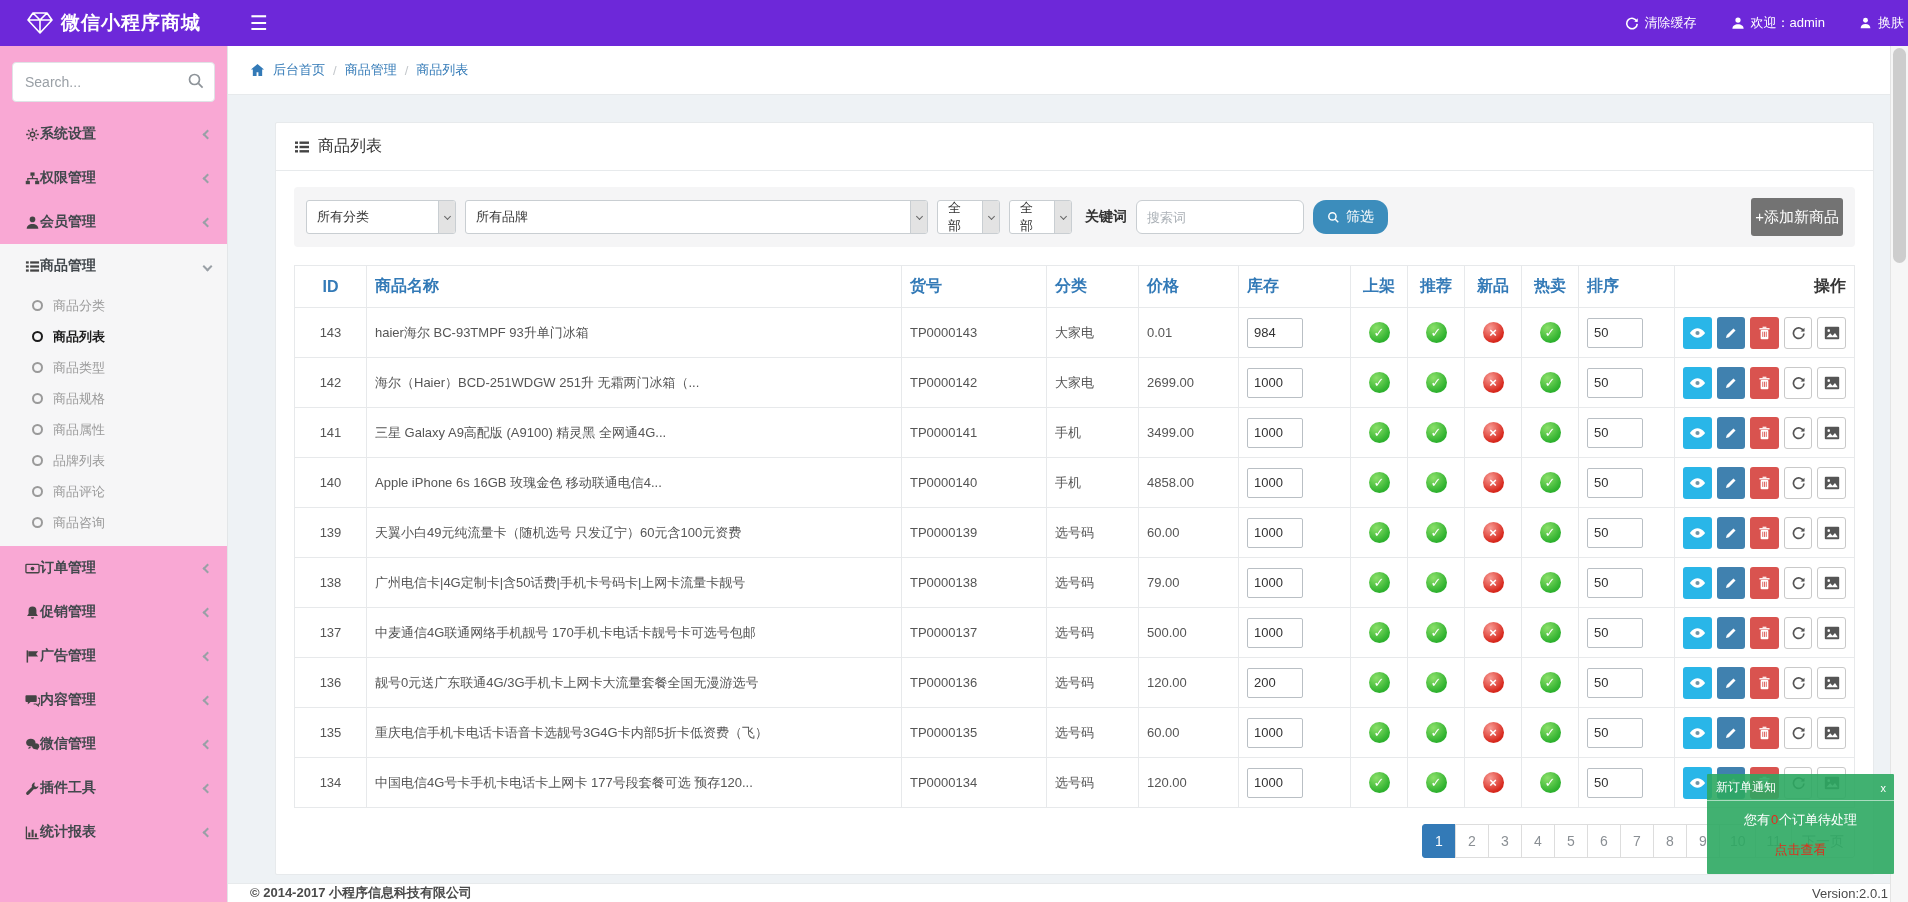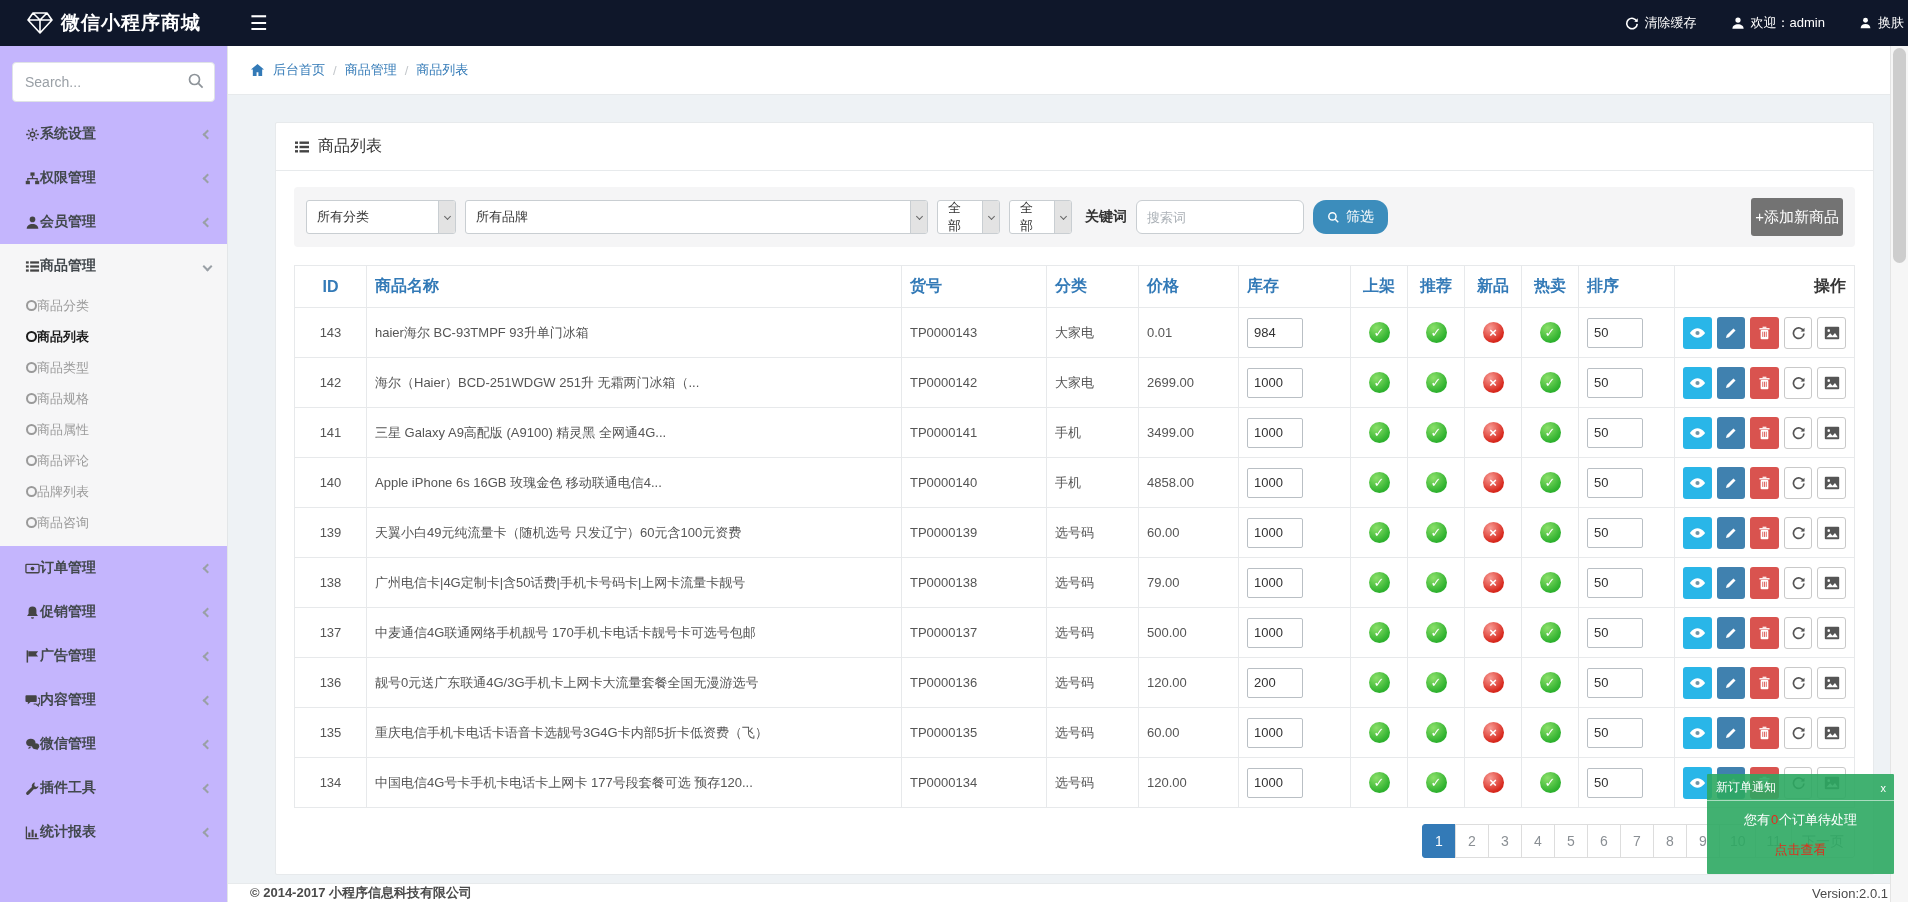--- a/index.html
+++ b/index.html
@@ -1,41 +1,41 @@
 <!DOCTYPE html>
 <html><head>
 <meta charset="utf-8">
 <style>
   * { margin:0; padding:0; box-sizing:border-box; }
   html,body { width:1908px; height:902px; overflow:hidden;
     font-family:"Liberation Sans","DejaVu Sans",sans-serif; background:#eef2f5; color:#555; }
   .page { position:relative; width:1908px; height:902px; }
 
   
-  .navbar { position:absolute; top:0; left:0; right:0; height:46px; background:#0f172a; display:flex; align-items:center; z-index:30; }
+  .navbar { position:absolute; top:0; left:0; right:0; height:46px; background:#6d28d9; display:flex; align-items:center; z-index:30; }
   .brand { width:228px; height:46px; display:flex; align-items:center; justify-content:center; gap:8px; }
   .brand-title { color:#fff; font-size:19px; font-weight:bold; letter-spacing:1px; }
   .hamburger { color:#fff; font-size:20px; margin-left:22px; cursor:pointer; line-height:46px; }
   .nav-right { margin-left:auto; display:flex; align-items:center; gap:34px; padding-right:4px; }
   .nav-right .nav-item { color:#fff; font-size:13px; display:flex; align-items:center; gap:6px; cursor:pointer; white-space:nowrap; }
 
   
-  .sidebar { position:absolute; top:46px; left:0; bottom:0; width:228px; background:#c4b5fd; border-right:1px solid #e3e6e8; z-index:20; }
+  .sidebar { position:absolute; top:46px; left:0; bottom:0; width:228px; background:#f9a8d4; border-right:1px solid #e3e6e8; z-index:20; }
   .search-wrap { margin:16px 12px 10px 12px; position:relative; }
   .search-wrap input { width:100%; height:40px; border:1px solid #dfe3e6; border-radius:4px; padding:0 34px 0 12px; font-size:14px; color:#555; outline:none; font-family:inherit; background:#fff; }
   .search-wrap input::placeholder { color:#9aa0a6; }
   .search-icon { position:absolute; right:10px; top:10px; }
   .nav-group { }
   .nav-link { display:flex; align-items:center; height:44px; padding:0 16px 0 24px; font-size:14px; color:#42484d; font-weight:bold; cursor:pointer; }
   .nav-link .nav-ico { width:16px; display:flex; justify-content:center; }
   .chev { width:7px; height:7px; margin-left:auto; border-left:2px solid #9aa0a6; border-bottom:2px solid #9aa0a6; transform:rotate(45deg); }
   .chev.down { border-left:none; border-top:none; border-right:2px solid #9aa0a6; border-bottom:2px solid #9aa0a6; transform:rotate(45deg); }
   .nav-group.expanded { background:#f6f6f7; }
   .sub-list { padding:2px 0 8px 0; }
-  .sub-item { display:flex; align-items:center; gap:0; height:31px; padding-left:26px; font-size:13px; color:#9a9a9a; cursor:pointer; }
+  .sub-item { display:flex; align-items:center; gap:10px; height:31px; font-size:13px; color:#9a9a9a; cursor:pointer;margin-left:32px; }
   .sub-item .ring { width:11px; height:11px; border:2px solid #9a9a9a; border-radius:50%; }
   .sub-item.active { color:#1c1c1c; font-weight:bold; }
   .sub-item.active .ring { border-color:#1c1c1c; }
 
   
   .main { position:absolute; top:46px; left:228px; right:18px; bottom:0; }
   .breadcrumb-bar { height:49px; background:#fff; border-bottom:1px solid #e7eaec; display:flex; align-items:center; padding:0 0 0 22px; gap:8px; font-size:13px; }
   .crumb-link { color:#337ab7; cursor:pointer; }
   .crumb-sep { color:#c3c7cb; }
   .content { padding:27px 16px 0 47px; }
@@ -232,25 +232,25 @@
             <div class="sub-item">
               <span class="ring"></span>
               <span>商品规格</span>
             </div>
             <div class="sub-item">
               <span class="ring"></span>
               <span>商品属性</span>
             </div>
             <div class="sub-item">
               <span class="ring"></span>
-              <span>商品评论</span>
+              <span>品牌列表</span>
             </div>
             <div class="sub-item">
               <span class="ring"></span>
-              <span>品牌列表</span>
+              <span>商品评论</span>
             </div>
             <div class="sub-item">
               <span class="ring"></span>
               <span>商品咨询</span>
             </div>
           </div>
         </div>
         <div class="nav-group">
           <div class="nav-link">
             <span class="nav-ico">

